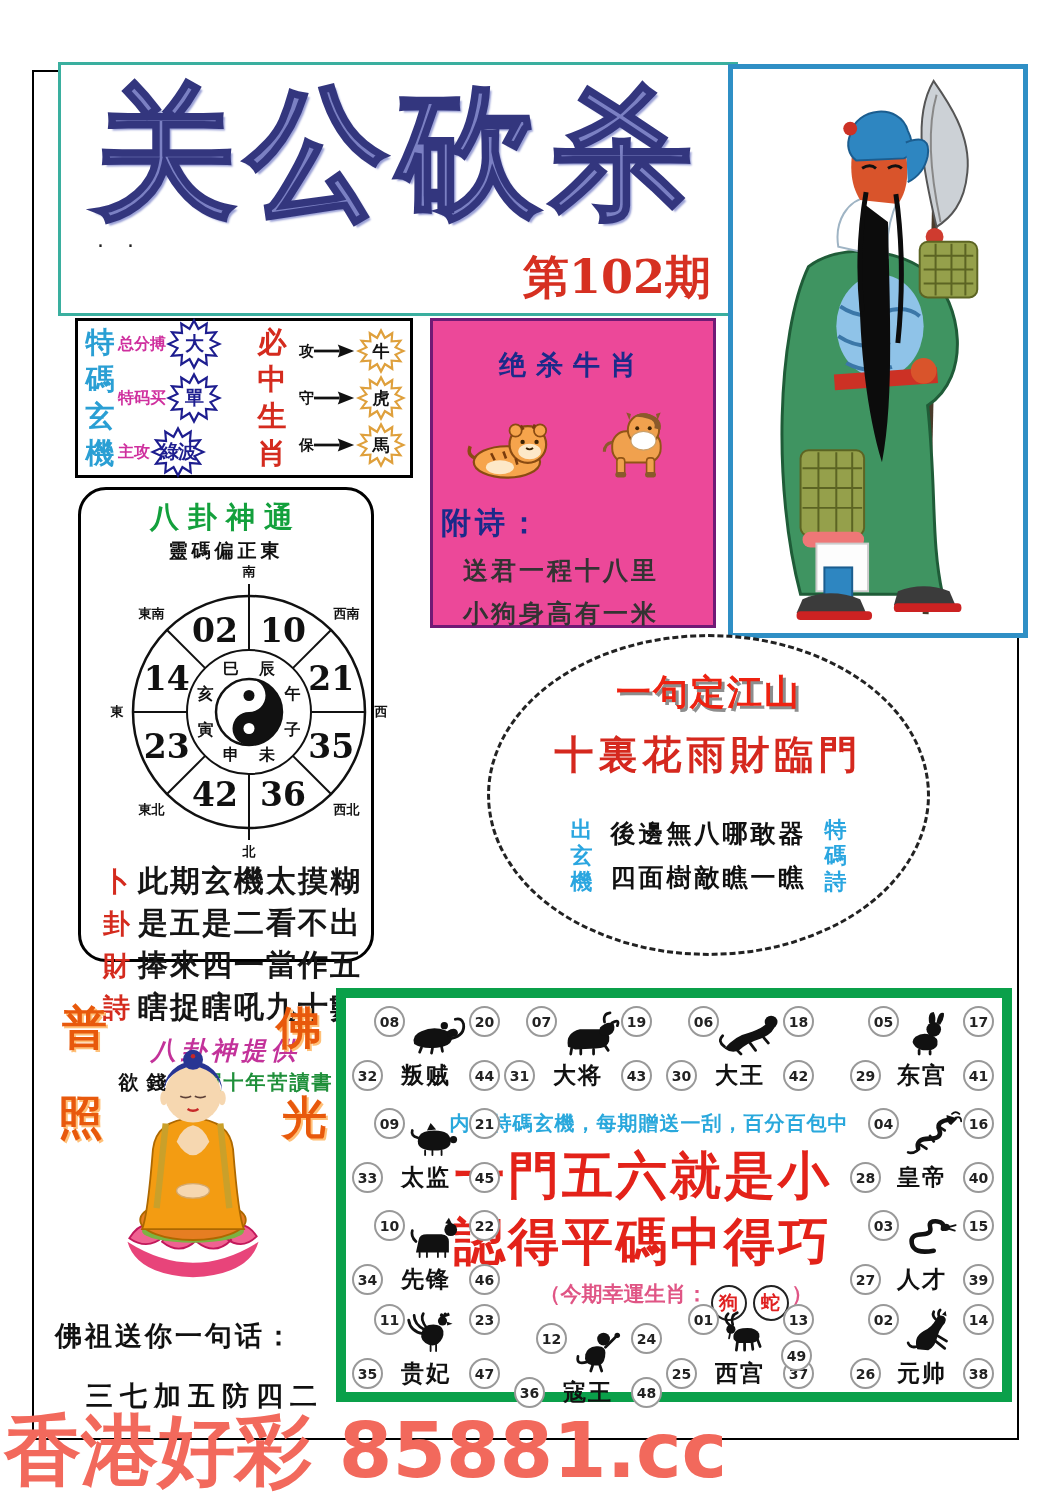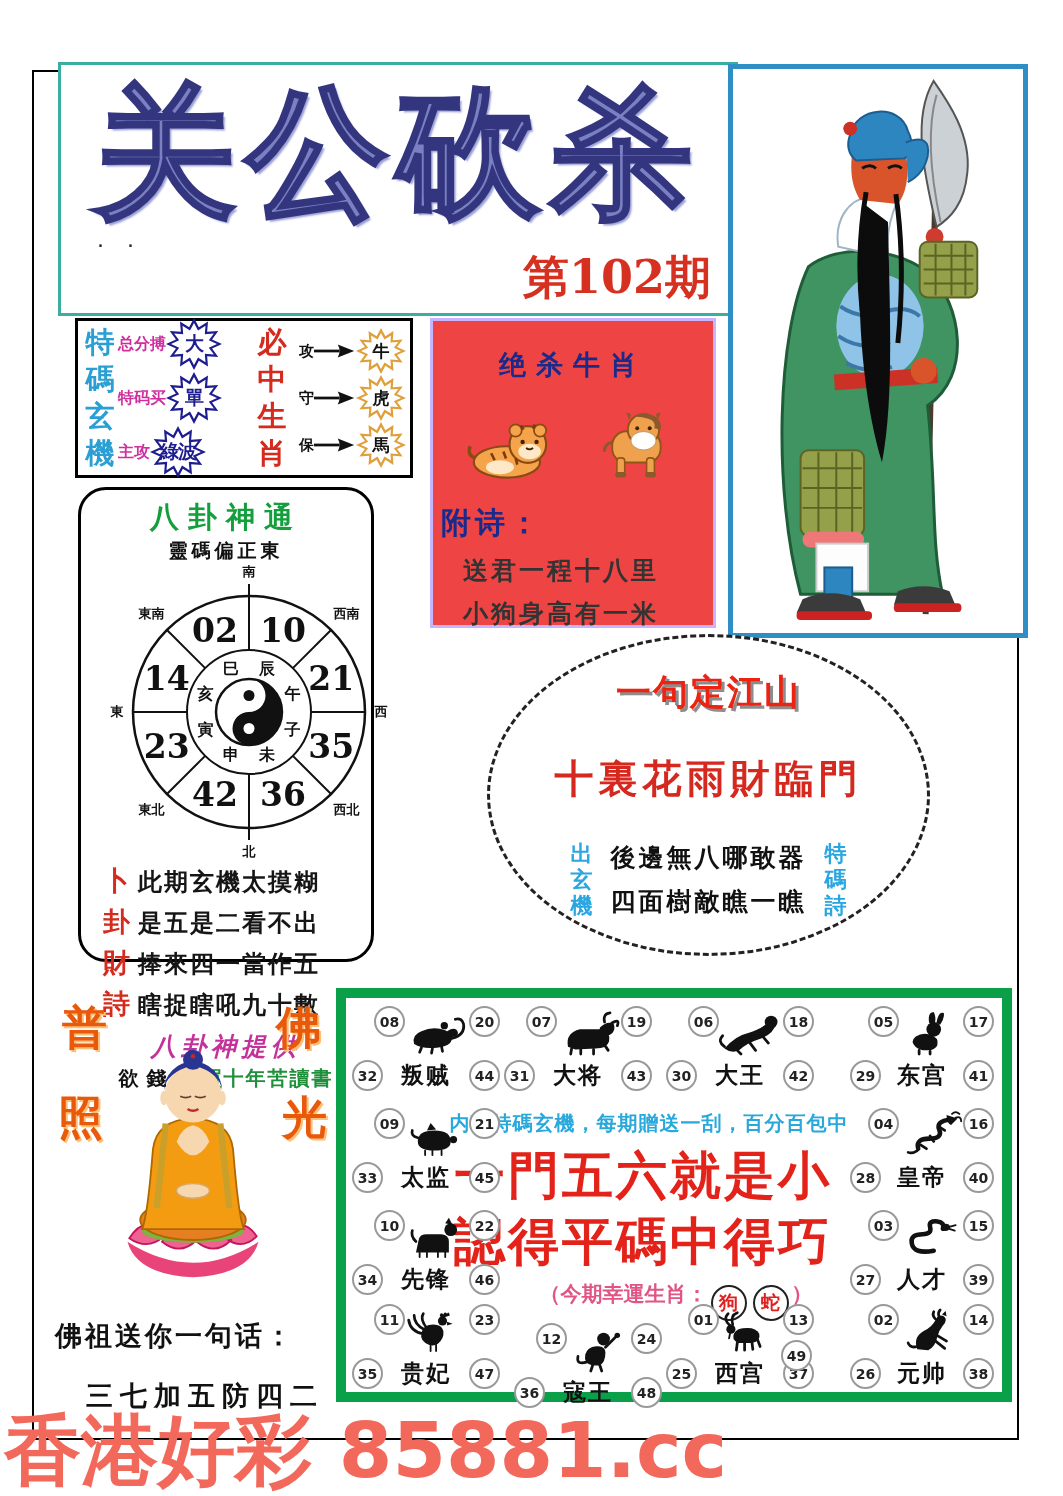--- a/index.html
+++ b/index.html
@@ -42,47 +42,47 @@
   .b-in{inset:5px;background:#fff;}
   .b-txt{position:absolute;inset:0;display:flex;align-items:center;justify-content:center;font-weight:bold;}
   .burst.navy{width:56px;height:52px;}
   .burst.navy .b-out{background:#1d1d8f;}
   .burst.navy .b-txt{color:#1d1d8f;font-size:19px;letter-spacing:-1px;}
   .burst.orange{width:50px;height:46px;}
   .burst.orange .b-out{background:#dfa03c;}
   .burst.orange .b-txt{color:#111;font-size:17px;}
 
   
-  .kill-box{left:430px;top:318px;width:286px;height:310px;border:3px solid #c4b5fd;background:#ef4444;box-sizing:border-box;}
+  .kill-box{left:430px;top:318px;width:286px;height:310px;border:3px solid #701a75;background:#ec4899;box-sizing:border-box;}
   .kill-title{margin-top:26px;text-align:center;font-size:27px;font-weight:bold;color:#1b2a8a;letter-spacing:10px;}
   .kill-animals{margin-top:24px;display:flex;justify-content:center;gap:34px;align-items:flex-end;}
   .kill-poem-label{margin:20px 0 0 8px;font-size:30px;font-weight:bold;color:#1b2a8a;letter-spacing:4px;}
   .kill-line{margin:10px 0 0 30px;font-size:25px;font-weight:bold;color:#333;letter-spacing:3px;}
 
   
   .bagua-box{left:78px;top:487px;width:296px;height:475px;border:3px solid #000;border-radius:28px;background:#fff;box-sizing:border-box;}
   .bagua-title{margin-top:8px;text-align:center;font-size:29px;font-weight:bold;color:#13a03c;letter-spacing:9px;}
   .bagua-sub{text-align:center;font-size:19px;font-weight:bold;letter-spacing:4px;color:#111;}
   #wheel{position:relative;width:330px;height:296px;margin:0 auto;}
   .wheel-num{position:absolute;font-family:"DejaVu Serif",serif;font-size:33px;font-weight:bold;color:#111;transform:translate(-50%,-50%);}
   .wheel-branch{position:absolute;font-size:16px;font-weight:bold;color:#111;transform:translate(-50%,-50%);}
   .wheel-dir{position:absolute;font-size:13px;font-weight:bold;color:#111;transform:translate(-50%,-50%);white-space:nowrap;}
   .bagua-poem{margin:2px 0 0 22px;}
   .bg-row{line-height:37px;white-space:nowrap;}
   .bg-head{font-size:27px;font-weight:bold;color:#d42b1e;margin-right:8px;font-family:"DejaVu Serif",serif;}
-  .bg-text{font-size:24px;font-weight:bold;color:#151515;letter-spacing:2px;}
+  .bg-text{font-size:30px;font-weight:bold;color:#151515;letter-spacing:2px;}
   .provider{margin-top:4px;text-align:center;font-size:25px;font-weight:bold;font-style:italic;color:#c3329a;letter-spacing:5px;}
   .money-line{margin-top:2px;text-align:center;}
   .money-label{font-size:20px;font-weight:bold;color:#111;letter-spacing:8px;}
   .money-text{font-size:20px;font-weight:bold;color:#1f8f3a;letter-spacing:2px;}
 
   
   .oval{left:487px;top:634px;width:443px;height:322px;border:3px dashed #222;border-radius:50%;background:#fff;box-sizing:border-box;}
   .oval-title{margin-top:32px;text-align:center;font-size:35px;font-weight:900;color:#ee2211;letter-spacing:2px;text-shadow:3px 3px 0 #8d8d8d;}
-  .oval-main{margin-top:36px;text-align:center;font-family:"DejaVu Serif",serif;font-size:39px;font-weight:bold;color:#d5281e;letter-spacing:5px;}
+  .oval-main{margin-top:12px;text-align:center;font-family:"DejaVu Serif",serif;font-size:39px;font-weight:bold;color:#d5281e;letter-spacing:5px;}
   .oval-row{margin-top:30px;display:flex;justify-content:center;align-items:center;gap:18px;}
   .oval-side{font-size:22px;font-weight:bold;color:#2aa6e0;line-height:26px;}
   .oval-lines{text-align:center;}
   .oval-line{font-size:25px;font-weight:bold;color:#111;letter-spacing:3px;line-height:44px;white-space:nowrap;}
 
   
   .corner-char{font-size:45px;font-weight:bold;color:#e8590c;text-shadow:2px 2px 0 #ffc078;}
   .gift-label{left:55px;top:1318px;font-size:27px;font-weight:bold;color:#111;letter-spacing:3px;}
   .gift-text{left:86px;top:1378px;font-size:27px;font-weight:bold;color:#111;letter-spacing:7px;}
 

